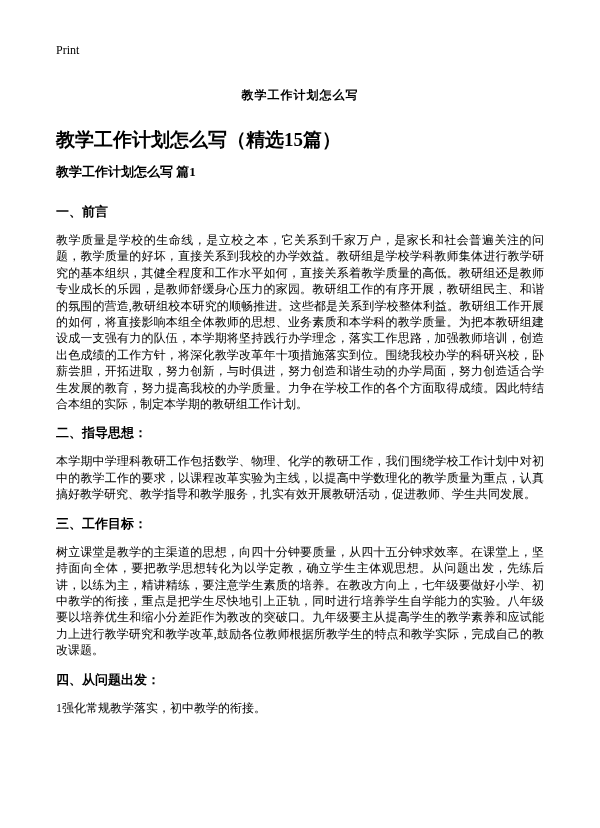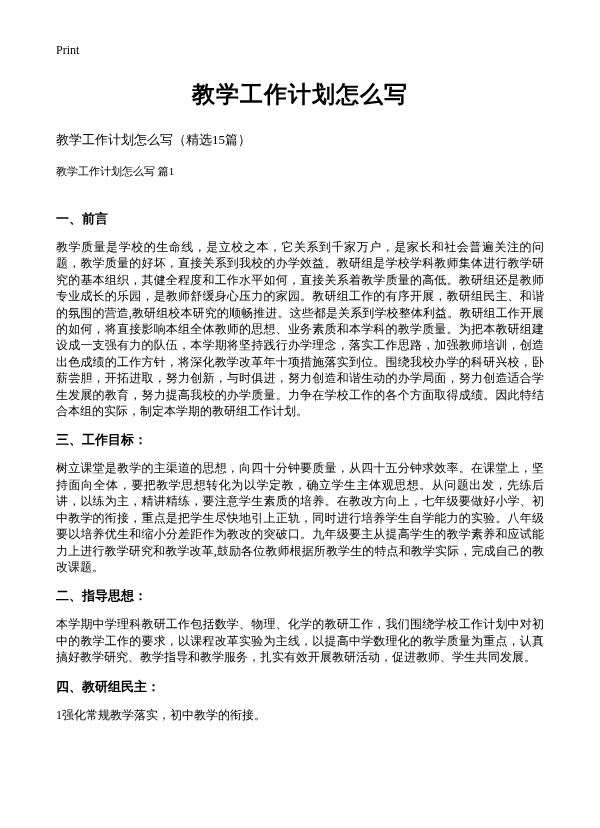--- a/index.html
+++ b/index.html
@@ -21,38 +21,38 @@
     padding: 40px 56px 0 56px;
   }
   .print-link {
     font-size: 12px;
     line-height: 14px;
     margin: 0 0 26px 0;
     cursor: pointer;
     display: inline-block;
   }
   .doc-title {
-    font-size: 23px;
+    font-size: 12px;
     font-weight: 700;
     text-align: center;
     margin: 0 0 24px 0;
     letter-spacing: 1px;
     line-height: 24px;
   }
   .doc-subtitle {
+    font-size: 19px;
+    line-height: 17px;
+    margin: 0 0 15px 0;
+    font-weight: 700;
+  }
+  .part-heading {
     font-size: 13px;
     line-height: 17px;
-    margin: 0 0 15px 0;
-    font-weight: 400;
-  }
-  .part-heading {
-    font-size: 11px;
-    line-height: 17px;
-    font-weight: 400;
-    margin: 0 0 30px 0;
+    font-weight: 700;
+    margin: 0 0 23px 0;
   }
   .section { margin: 0; }
   .sec-heading {
     font-size: 13px;
     line-height: 17px;
     font-weight: 700;
     margin: 12px 0;
   }
   .body-para {
     font-size: 12px;
@@ -77,29 +77,29 @@
   <p class="part-heading">教学工作计划怎么写 篇1</p>
 
   <div>
 
     <div class="section">
       <p class="sec-heading">一、前言</p>
       <p class="body-para">教学质量是学校的生命线，是立校之本，它关系到千家万户，是家长和社会普遍关注的问题，教学质量的好坏，直接关系到我校的办学效益。教研组是学校学科教师集体进行教学研究的基本组织，其健全程度和工作水平如何，直接关系着教学质量的高低。教研组还是教师专业成长的乐园，是教师舒缓身心压力的家园。教研组工作的有序开展，教研组民主、和谐的氛围的营造,教研组校本研究的顺畅推进。这些都是关系到学校整体利益。教研组工作开展的如何，将直接影响本组全体教师的思想、业务素质和本学科的教学质量。为把本教研组建设成一支强有力的队伍，本学期将坚持践行办学理念，落实工作思路，加强教师培训，创造出色成绩的工作方针，将深化教学改革年十项措施落实到位。围绕我校办学的科研兴校，卧薪尝胆，开拓进取，努力创新，与时俱进，努力创造和谐生动的办学局面，努力创造适合学生发展的教育，努力提高我校的办学质量。力争在学校工作的各个方面取得成绩。因此特结合本组的实际，制定本学期的教研组工作计划。</p>
     </div>
 
     <div class="section">
+      <p class="sec-heading">二、指导思想：</p>
+      <p class="body-para">本学期中学理科教研工作包括数学、物理、化学的教研工作，我们围绕学校工作计划中对初中的教学工作的要求，以课程改革实验为主线，以提高中学数理化的教学质量为重点，认真搞好教学研究、教学指导和教学服务，扎实有效开展教研活动，促进教师、学生共同发展。</p>
+    </div>
+
+    <div class="section">
       <p class="sec-heading">三、工作目标：</p>
       <p class="body-para">树立课堂是教学的主渠道的思想，向四十分钟要质量，从四十五分钟求效率。在课堂上，坚持面向全体，要把教学思想转化为以学定教，确立学生主体观思想。从问题出发，先练后讲，以练为主，精讲精练，要注意学生素质的培养。在教改方向上，七年级要做好小学、初中教学的衔接，重点是把学生尽快地引上正轨，同时进行培养学生自学能力的实验。八年级要以培养优生和缩小分差距作为教改的突破口。九年级要主从提高学生的教学素养和应试能力上进行教学研究和教学改革,鼓励各位教师根据所教学生的特点和教学实际，完成自己的教改课题。</p>
     </div>
 
     <div class="section">
-      <p class="sec-heading">二、指导思想：</p>
-      <p class="body-para">本学期中学理科教研工作包括数学、物理、化学的教研工作，我们围绕学校工作计划中对初中的教学工作的要求，以课程改革实验为主线，以提高中学数理化的教学质量为重点，认真搞好教学研究、教学指导和教学服务，扎实有效开展教研活动，促进教师、学生共同发展。</p>
-    </div>
-
-    <div class="section">
-      <p class="sec-heading">四、教研组民主：</p>
+      <p class="sec-heading">四、从问题出发：</p>
       <p class="body-para">1强化常规教学落实，初中教学的衔接。</p>
     </div>
 
   </div>
 
 </div>
 
 </body></html>

